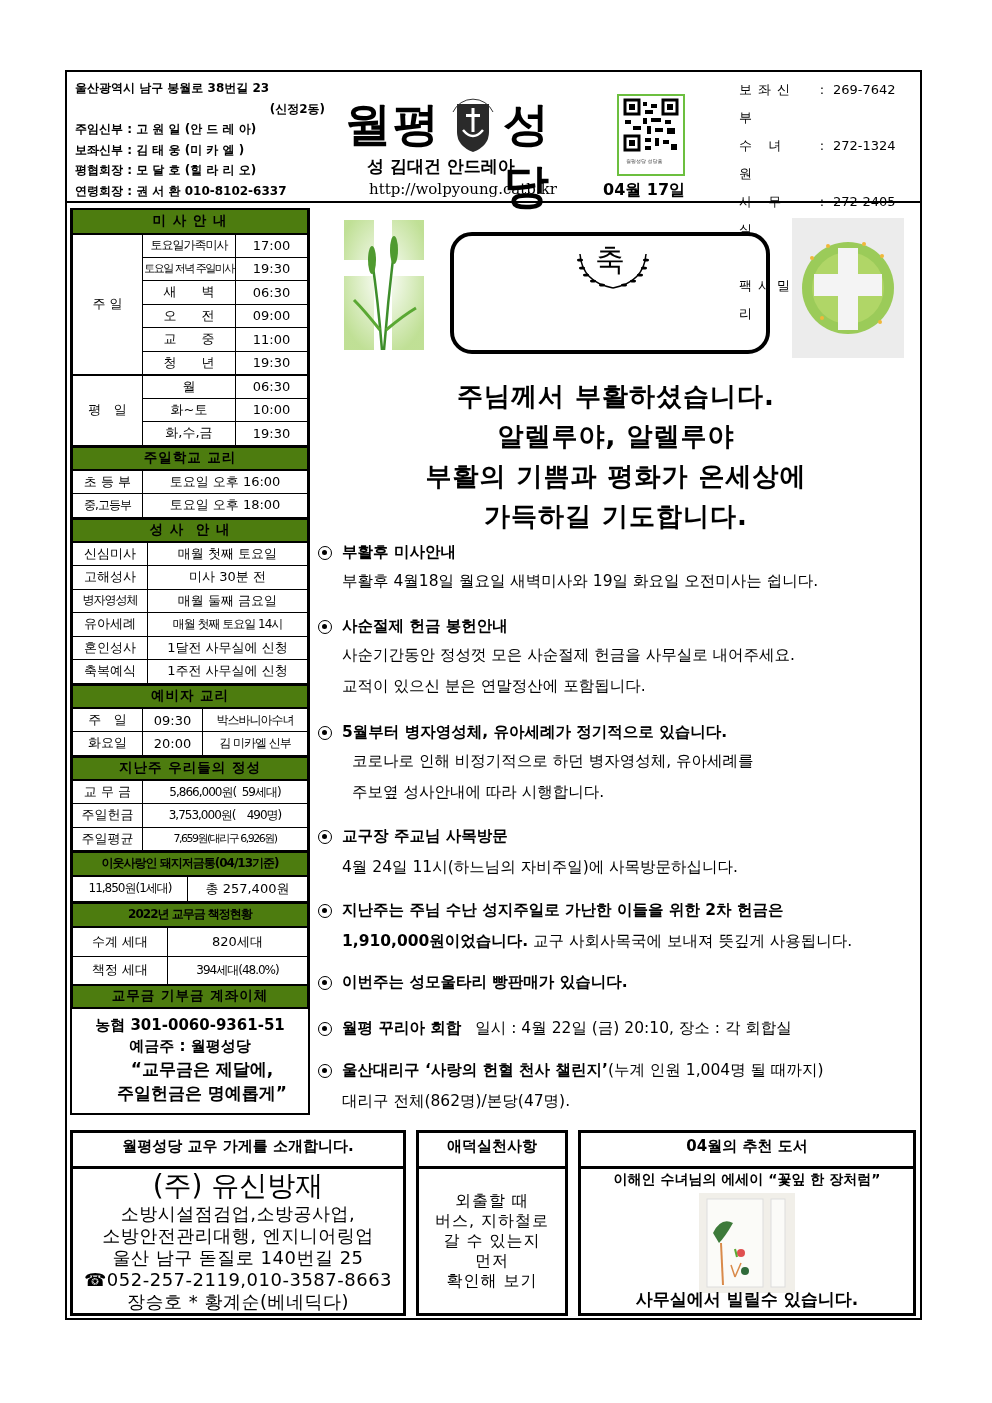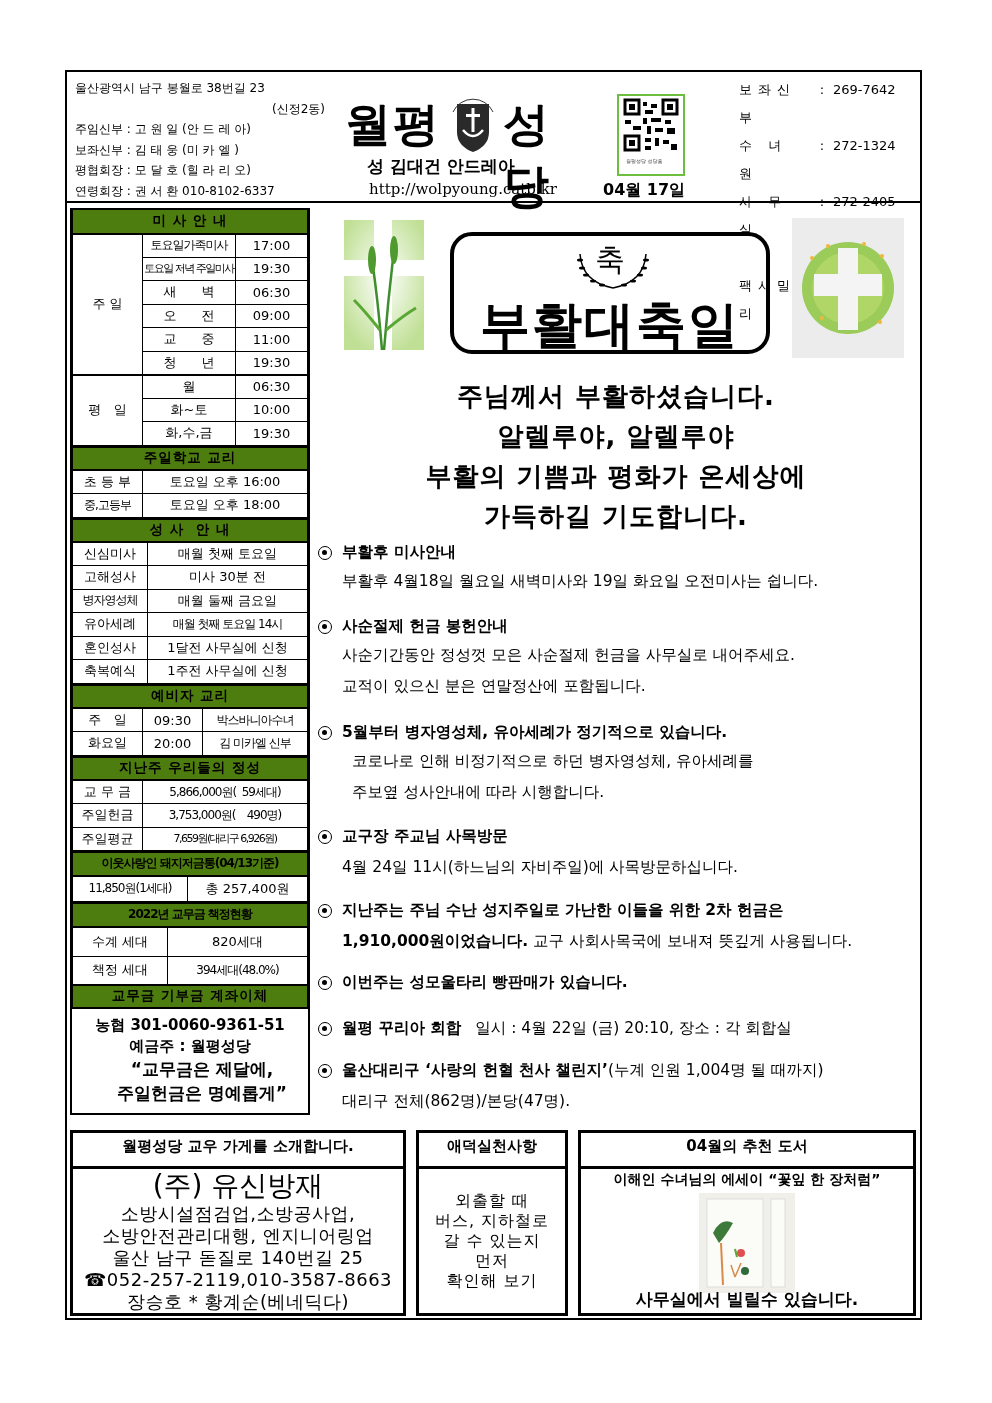--- a/index.html
+++ b/index.html
@@ -4,21 +4,21 @@
 <style>
   * { box-sizing: border-box; margin: 0; padding: 0; }
   html, body { width: 992px; height: 1403px; background: #ffffff; }
   body { position: relative; font-family: "DejaVu Sans", "Liberation Sans", sans-serif; color: #000; }
 
   
   #frame { position: absolute; left: 65px; top: 70px; width: 857px; height: 1250px; border: 2px solid #000; }
 
   
   #header { position: absolute; left: 67px; top: 72px; width: 853px; height: 131px; border-bottom: 2px solid #000; }
-  .hdr-left { position: absolute; left: 8px; top: 6px; width: 260px; font-size: 12px; line-height: 20.5px; }
+  .hdr-left { position: absolute; left: 8px; top: 6px; width: 260px; font-size: 12px; line-height: 20.5px; font-weight: bold; }
   .hdr-left .addr2 { text-align: right; padding-right: 10px; }
   .logo { position: absolute; left: 278px; top: 20px; width: 240px; height: 70px; }
   .logo .w1 { position: absolute; left: 0; top: 2px; font-size: 46px; font-weight: bold; letter-spacing: 2px; }
   .logo .w2 { position: absolute; left: 158px; top: 2px; font-size: 46px; font-weight: bold; letter-spacing: 2px; }
   .emblem { position: absolute; left: 102px; top: 0; width: 52px; height: 64px; }
   .saint { position: absolute; left: 300px; top: 83px; font-size: 17px; font-weight: bold; }
   .url { position: absolute; left: 302px; top: 108px; font-family: "DejaVu Serif", "Liberation Serif", serif; font-size: 15px; }
   .qr { position: absolute; left: 617px; top: 94px; width: 68px; height: 82px; border: 2px solid #6cbf3f; background: #fff; }
   .qr-cap { position: absolute; left: 7px; top: 64px; font-size: 5px; color: #444; }
   .date { position: absolute; left: 603px; top: 108px; font-size: 16px; font-weight: bold; }
@@ -386,21 +386,20 @@
           <ellipse cx="35" cy="37" rx="3" ry="1.5"></ellipse>
           <ellipse cx="44" cy="41" rx="3" ry="1.5"></ellipse>
         <ellipse cx="88" cy="16" rx="3" ry="1.5"></ellipse>
           <ellipse cx="86" cy="24" rx="3" ry="1.5"></ellipse>
           <ellipse cx="82" cy="31" rx="3" ry="1.5"></ellipse>
           <ellipse cx="75" cy="37" rx="3" ry="1.5"></ellipse>
           <ellipse cx="66" cy="41" rx="3" ry="1.5"></ellipse>
       </g>
     </svg>
     <div class="chuk">축</div>
-    <div class="title">부활대축일</div>
   </div>
 
   <svg class="cross-img" viewBox="0 0 112 140">
     <rect width="112" height="140" fill="#ececec"></rect>
     <circle cx="56" cy="70" r="46" fill="#8dc63f" opacity="0.85"></circle>
     <circle cx="56" cy="70" r="36" fill="#b5d86a" opacity="0.8"></circle>
     <path d="M46 30 H66 V56 H90 V78 H66 V112 H46 V78 H22 V56 H46 Z" fill="#f4f4f4"></path>
     <g fill="#f0b83a">
         <circle cx="20" cy="40" r="2"></circle>
         <circle cx="90" cy="38" r="2"></circle>

